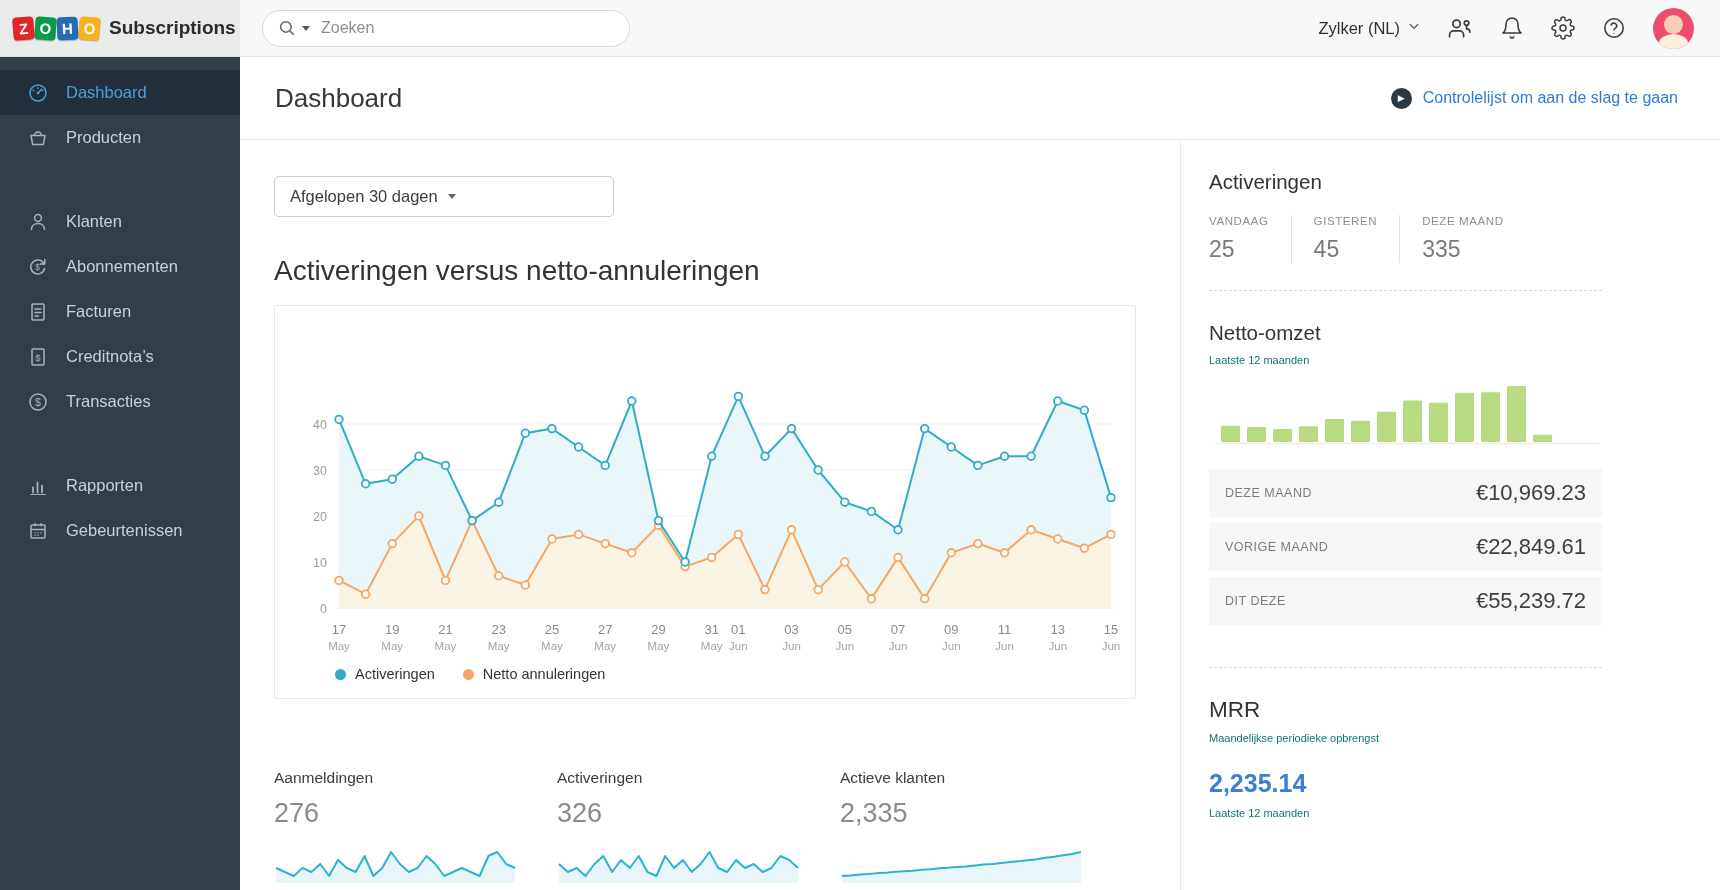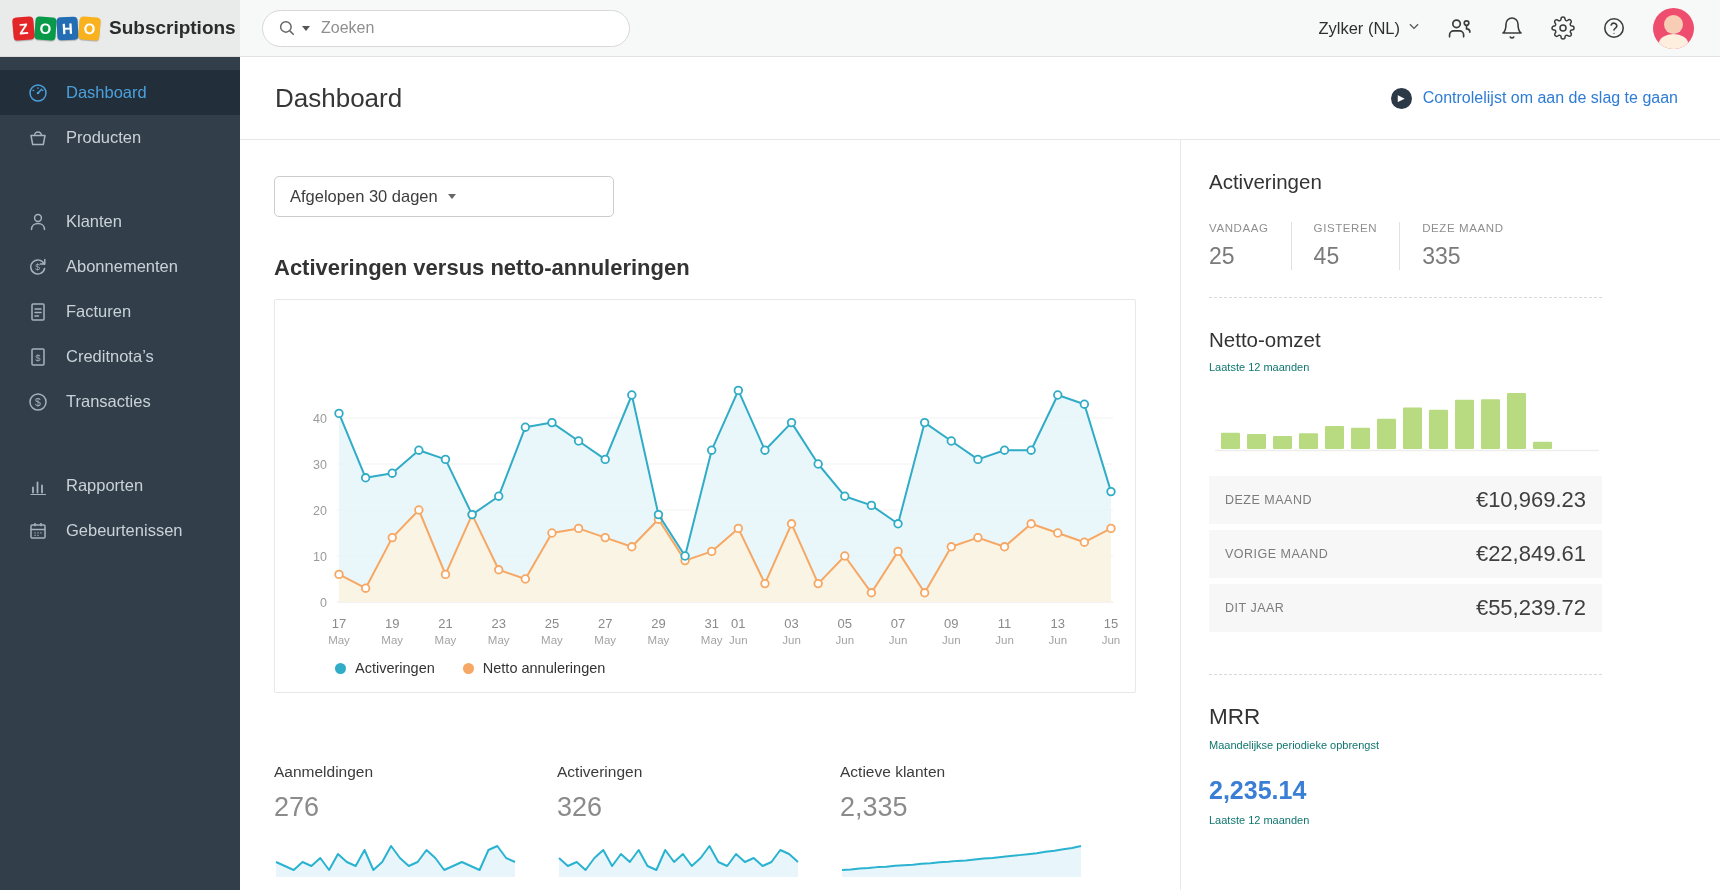--- a/index.html
+++ b/index.html
@@ -39,35 +39,35 @@
   
   .page-header{position:absolute;left:240px;top:57px;width:1480px;height:83px;background:#fff;border-bottom:1px solid #e7e7e7;display:flex;align-items:center;padding:0 42px 0 35px;box-sizing:border-box;}
   .page-header h1{font-size:26px;font-weight:500;color:#363636;margin:0;}
   .checklist{margin-left:auto;display:flex;align-items:center;gap:11px;color:#2e7cd6;font-size:16px;cursor:pointer;text-decoration:none;}
   .play-circle{width:21px;height:21px;border-radius:50%;background:#2b3947;color:#fff;display:flex;align-items:center;justify-content:center;font-size:9px;line-height:1;}
 
   
   .main{position:absolute;left:240px;top:140px;width:940px;height:750px;box-sizing:border-box;padding:36px 0 0 34px;}
   .range-select{width:340px;height:41px;border:1px solid #ccc;border-radius:5px;background:#fff;display:flex;align-items:center;padding:0 15px;box-sizing:border-box;font-size:16.5px;color:#3d3d3d;cursor:pointer;font-family:"Liberation Sans",sans-serif;}
   .range-select .caret{margin-left:10px;border-top-color:#666;}
-  .chart-title{margin:38px 0 18px;font-size:22px;font-weight:700;color:#333;}
+  .chart-title{margin:38px 0 18px;font-size:28px;font-weight:400;color:#333;}
   .chart-card{width:862px;border:1px solid #e8e8e8;border-radius:2px;padding:12px 0 16px;box-sizing:border-box;background:#fff;}
   .legend{display:flex;align-items:center;gap:28px;padding-left:60px;margin-top:8px;font-size:14.5px;color:#333;}
   .legend-item{display:flex;align-items:center;}
   .legend .dot{width:11px;height:11px;border-radius:50%;display:inline-block;margin-right:9px;}
   .stats-row{display:flex;gap:40px;margin-top:70px;}
   .kpi{width:243px;}
   .kpi .lbl{font-size:15.5px;color:#3c3c3c;}
   .kpi .val{font-size:27px;color:#8b8b8b;margin-top:11px;}
   .kpi svg{margin-top:13px;}
 
   
   .right-panel{position:absolute;left:1180px;top:140px;width:540px;height:750px;border-left:1px solid #e9e9e9;box-sizing:border-box;padding:30px 118px 0 28px;background:#fff;}
   .rp h2{font-size:20.5px;font-weight:400;color:#333;margin:0;}
-  .rp-stats{display:flex;margin-top:28px;}
+  .rp-stats{display:flex;margin-top:21px;}
   .rp-cell{padding-right:22px;margin-right:22px;border-right:1px solid #e2e2e2;}
   .rp-cell:last-child{border-right:none;margin-right:0;padding-right:0;}
   .rp-cell .l{font-size:11.5px;color:#8f8f8f;letter-spacing:.6px;white-space:nowrap;}
   .rp-cell .v{font-size:23px;color:#7a7a7a;margin-top:9px;}
   .dashed{border-top:1px dashed #d9d9d9;}
   .dashed.d1{margin-top:27px;}
   .dashed.d2{margin-top:42px;}
   .nr-title{margin-top:30px !important;}
   .big-blue{font-size:25px;color:#3a7fd5;font-weight:600;margin-top:25px;}
   .period{font-size:11px;color:#0f766e;margin-top:9px;}
@@ -439,21 +439,21 @@
     <div class="rev-rows" id="revRows">
         <div class="rev-row">
           <span class="l">DEZE MAAND</span>
           <span class="v">€10,969.23</span>
         </div>
         <div class="rev-row">
           <span class="l">VORIGE MAAND</span>
           <span class="v">€22,849.61</span>
         </div>
         <div class="rev-row">
-          <span class="l">DIT JAAR</span>
+          <span class="l">DIT DEZE</span>
           <span class="v">€55,239.72</span>
         </div>
       </div>
   </section>
 
   <div class="dashed d2"></div>
 
   <section>
     <h2 class="mrr-title">MRR</h2>
     <div class="period">Maandelijkse periodieke opbrengst</div>

